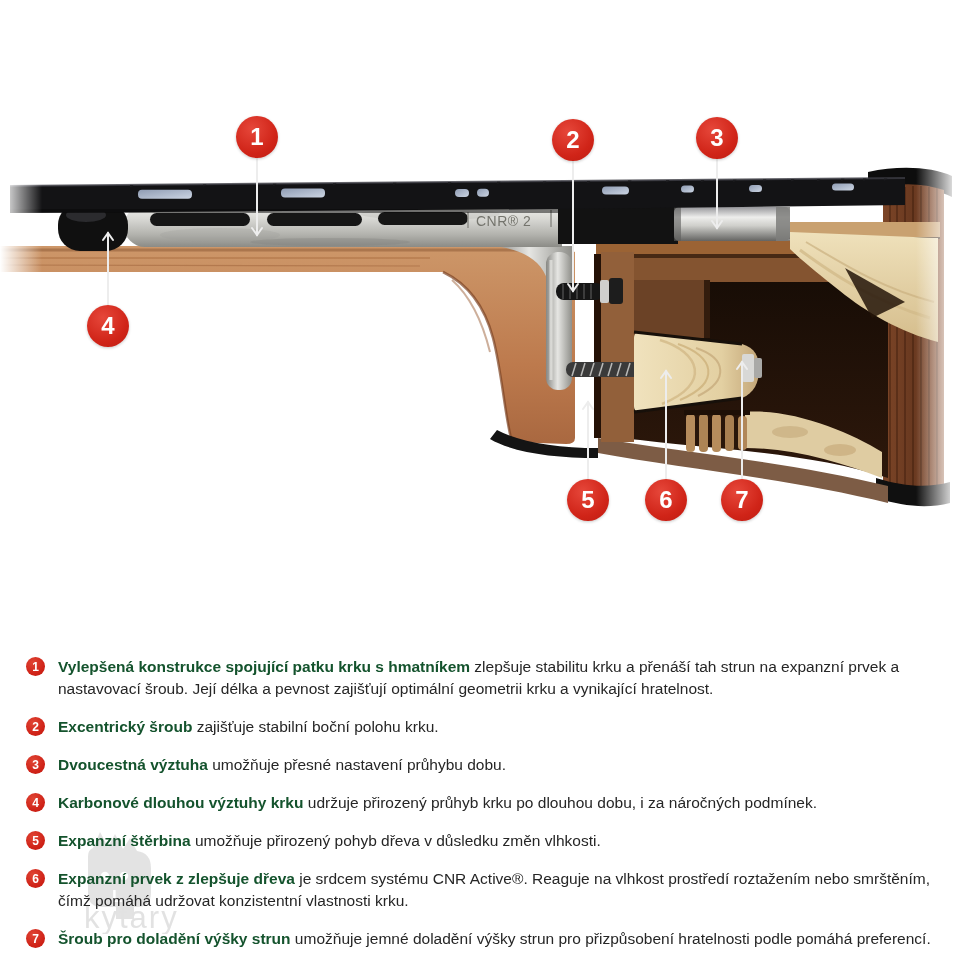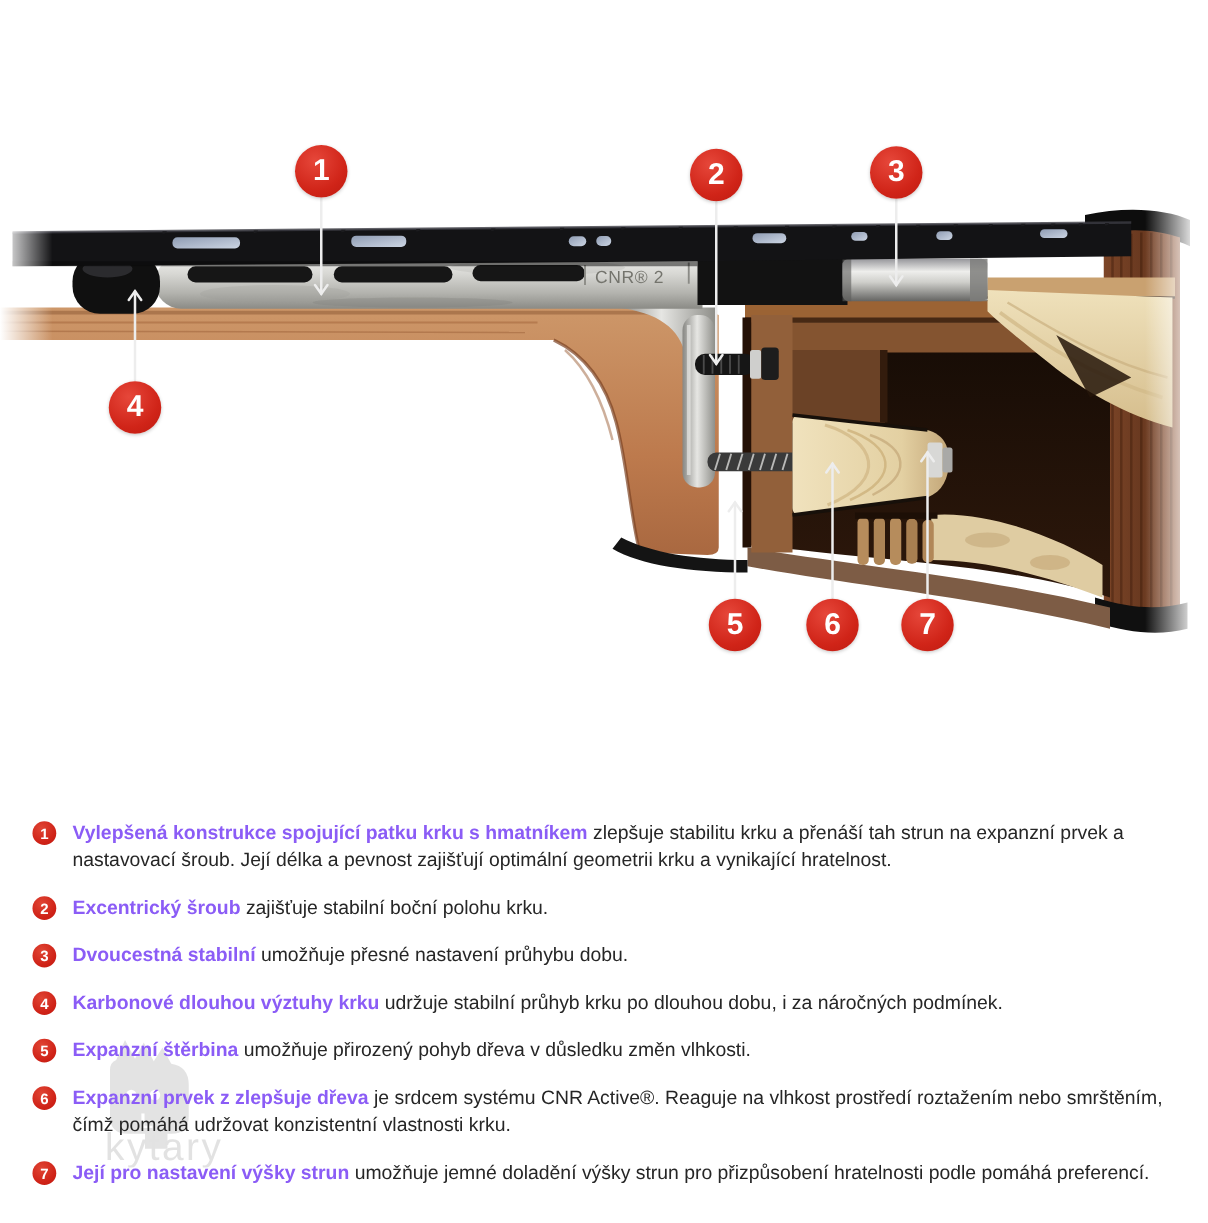--- a/index.html
+++ b/index.html
@@ -11,21 +11,21 @@
            color:#fff;display:flex;align-items:center;justify-content:center;
            font-weight:700;font-size:24px;line-height:1;z-index:3;
            box-shadow:0 1px 3px rgba(0,0,0,.22);}
   .legend{position:absolute;left:26px;top:656px;width:916px;z-index:2;}
   .legend-item{display:flex;align-items:flex-start;gap:13px;margin-bottom:16px;}
   .legend-badge{flex:0 0 auto;width:19px;height:19px;margin-top:1px;border-radius:50%;
                 background:radial-gradient(circle at 38% 30%, #e04534 0%, #cf2217 65%, #bd1b11 100%);
                 color:#fff;display:flex;align-items:center;justify-content:center;
                 font-weight:700;font-size:12px;line-height:1;}
   .legend-item p{margin:0;font-size:15.5px;line-height:22px;color:#262626;}
-  .legend-item b{color:#8b5cf6;}
+  .legend-item b{color:#14532d;}
   .watermark{position:absolute;left:72px;top:824px;z-index:1;opacity:.5;pointer-events:none;}
 </style>
 </head>
 <body>
 
 <div class="stage">
 
   <svg class="illustration" width="966" height="630" viewBox="0 0 966 630">
     <defs>
       <linearGradient id="gSilverH" x1="0" y1="0" x2="0" y2="1">
@@ -310,33 +310,33 @@
     <div class="legend-item">
       <span class="legend-badge">1</span>
       <p><b>Vylepšená konstrukce spojující patku krku s hmatníkem</b><span> zlepšuje stabilitu krku a přenáší tah strun na expanzní prvek a nastavovací šroub. Její délka a pevnost zajišťují optimální geometrii krku a vynikající hratelnost.</span></p>
     </div>
     <div class="legend-item">
       <span class="legend-badge">2</span>
       <p><b>Excentrický šroub</b><span> zajišťuje stabilní boční polohu krku.</span></p>
     </div>
     <div class="legend-item">
       <span class="legend-badge">3</span>
-      <p><b>Dvoucestná stabilní</b><span> umožňuje přesné nastavení průhybu dobu.</span></p>
+      <p><b>Dvoucestná výztuha</b><span> umožňuje přesné nastavení průhybu dobu.</span></p>
     </div>
     <div class="legend-item">
       <span class="legend-badge">4</span>
-      <p><b>Karbonové dlouhou výztuhy krku</b><span> udržuje stabilní průhyb krku po dlouhou dobu, i za náročných podmínek.</span></p>
+      <p><b>Karbonové dlouhou výztuhy krku</b><span> udržuje přirozený průhyb krku po dlouhou dobu, i za náročných podmínek.</span></p>
     </div>
     <div class="legend-item">
       <span class="legend-badge">5</span>
       <p><b>Expanzní štěrbina</b><span> umožňuje přirozený pohyb dřeva v důsledku změn vlhkosti.</span></p>
     </div>
     <div class="legend-item">
       <span class="legend-badge">6</span>
       <p><b>Expanzní prvek z zlepšuje dřeva</b><span> je srdcem systému CNR Active®. Reaguje na vlhkost prostředí roztažením nebo smrštěním, čímž pomáhá udržovat konzistentní vlastnosti krku.</span></p>
     </div>
     <div class="legend-item">
       <span class="legend-badge">7</span>
-      <p><b>Její pro nastavení výšky strun</b><span> umožňuje jemné doladění výšky strun pro přizpůsobení hratelnosti podle pomáhá preferencí.</span></p>
+      <p><b>Šroub pro doladění výšky strun</b><span> umožňuje jemné doladění výšky strun pro přizpůsobení hratelnosti podle pomáhá preferencí.</span></p>
     </div>
   </div>
 
 </div>
 
 </body></html>

